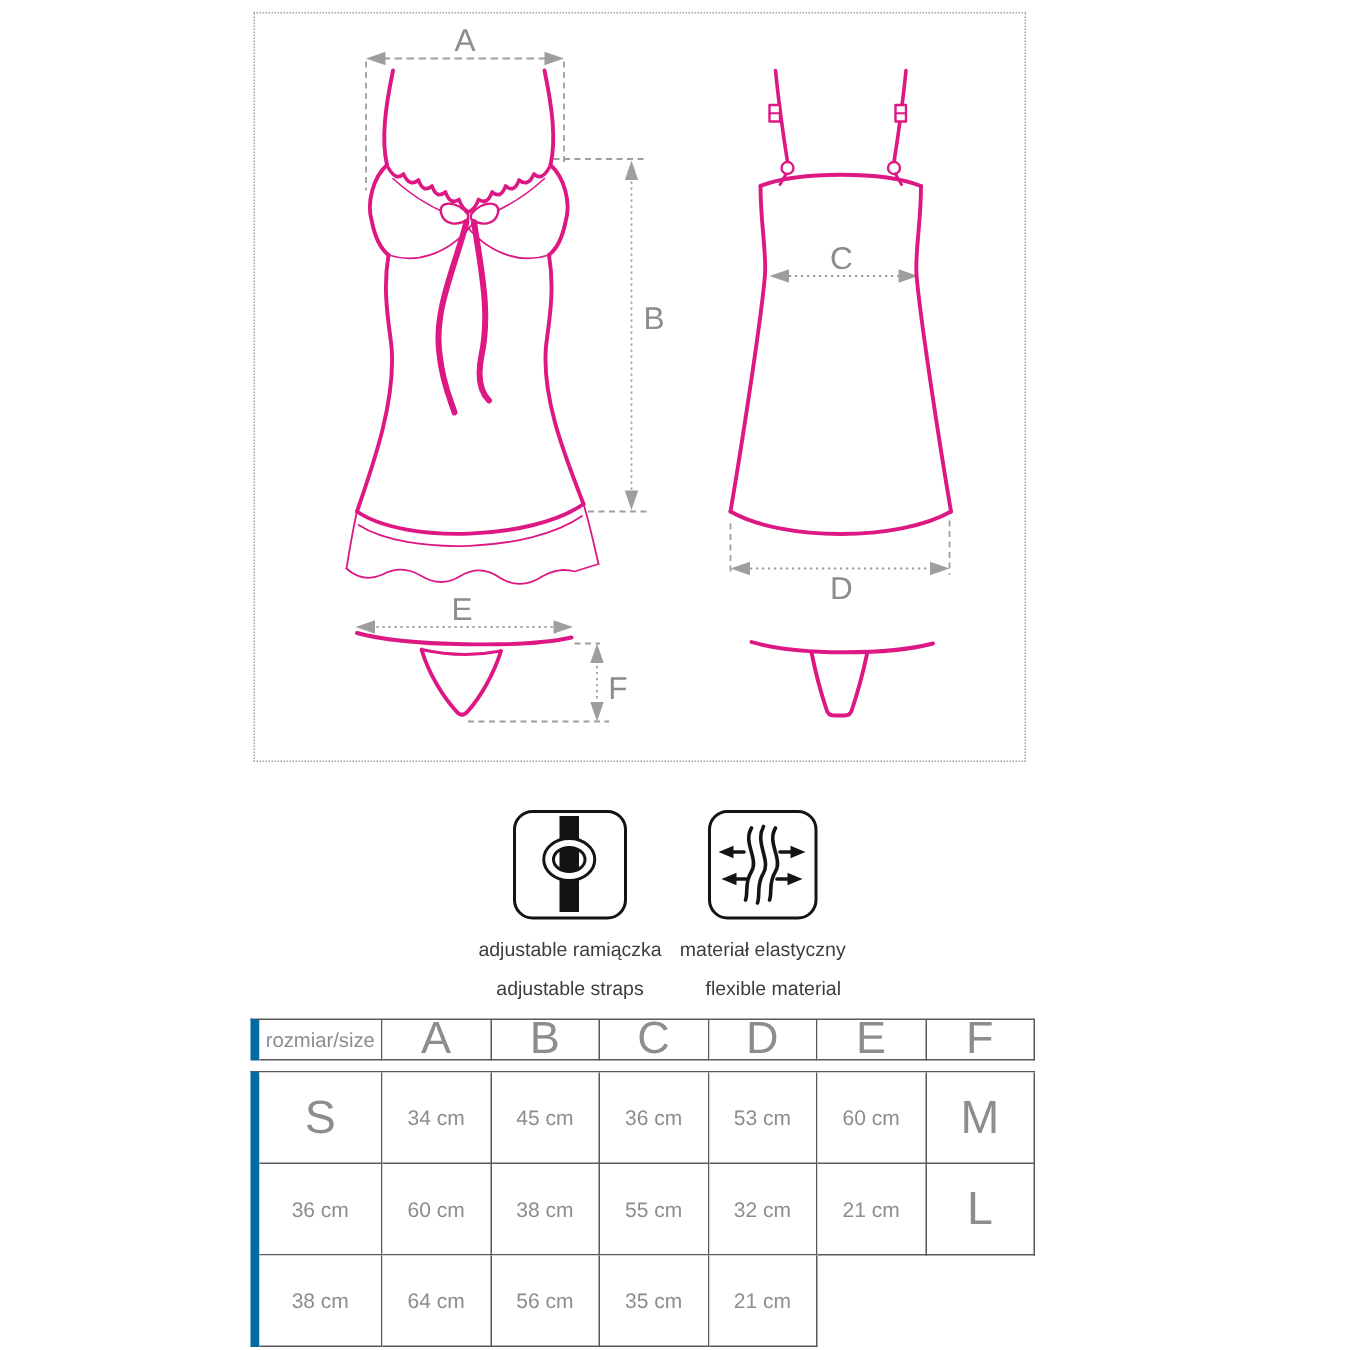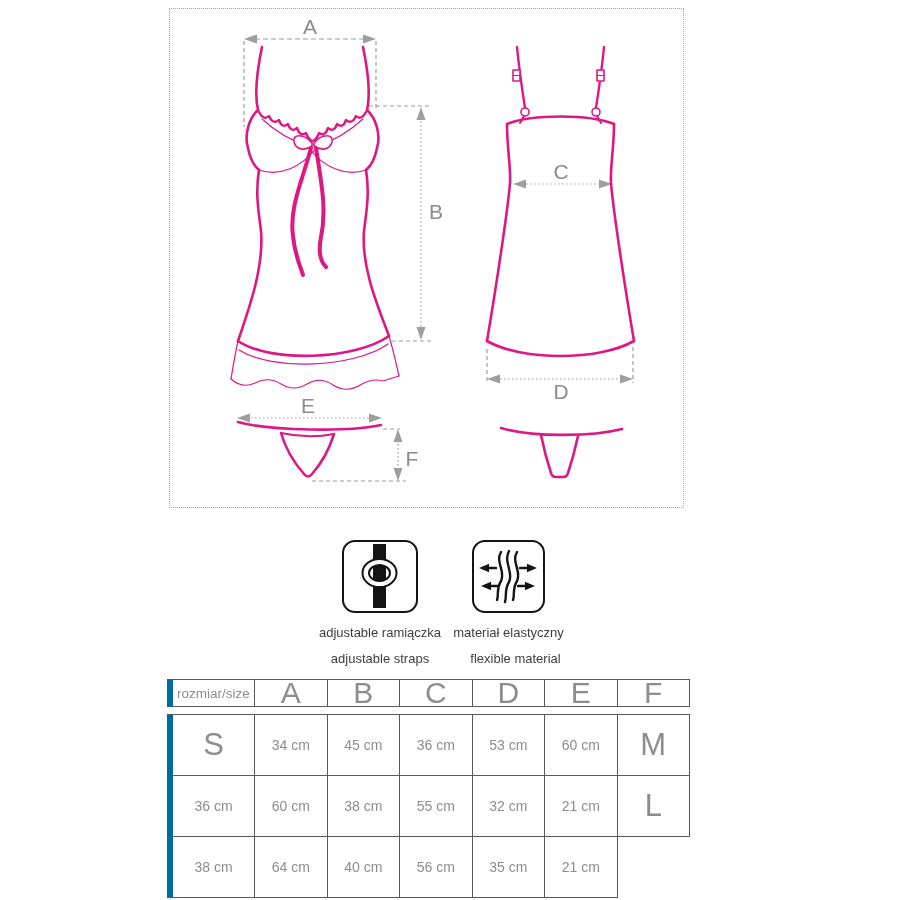--- a/index.html
+++ b/index.html
@@ -223,18 +223,17 @@
     <div class="val-cell">36 cm</div>
     <div class="val-cell">60 cm</div>
     <div class="val-cell">38 cm</div>
     <div class="val-cell">55 cm</div>
     <div class="val-cell">32 cm</div>
     <div class="val-cell">21 cm</div>
 
     <div class="size-letter">L</div>
     <div class="val-cell">38 cm</div>
     <div class="val-cell">64 cm</div>
-    <div class="val-cell">40 cm</div>
     <div class="val-cell">56 cm</div>
     <div class="val-cell">35 cm</div>
     <div class="val-cell">21 cm</div>
   </div>
 </div>
 
 </body></html>

